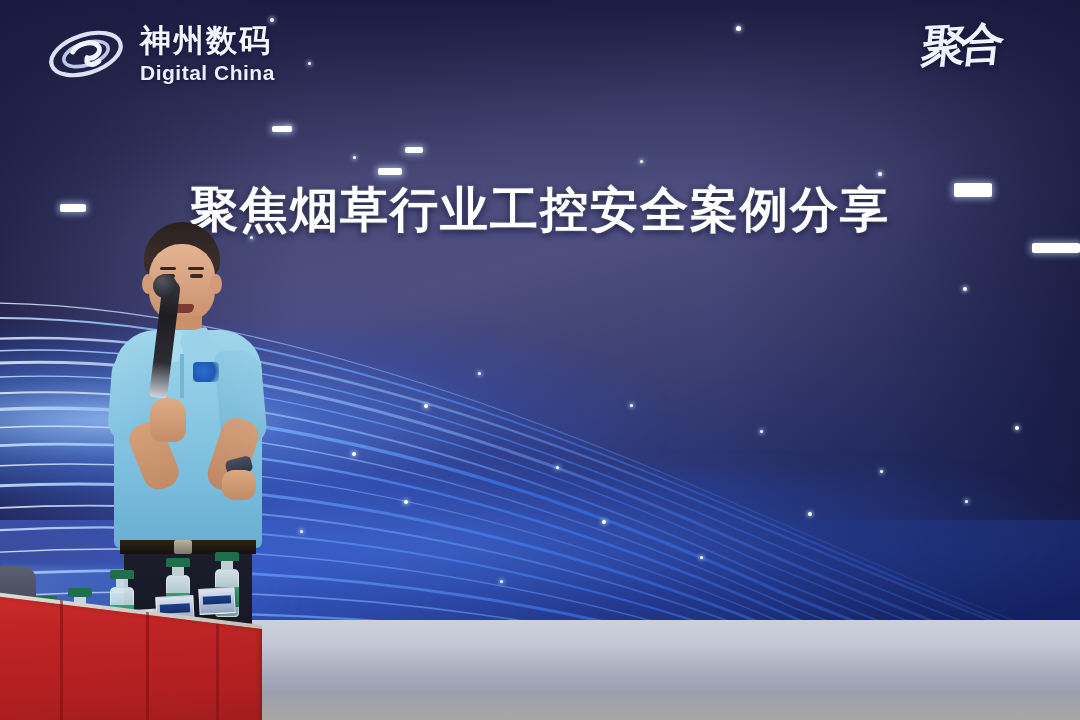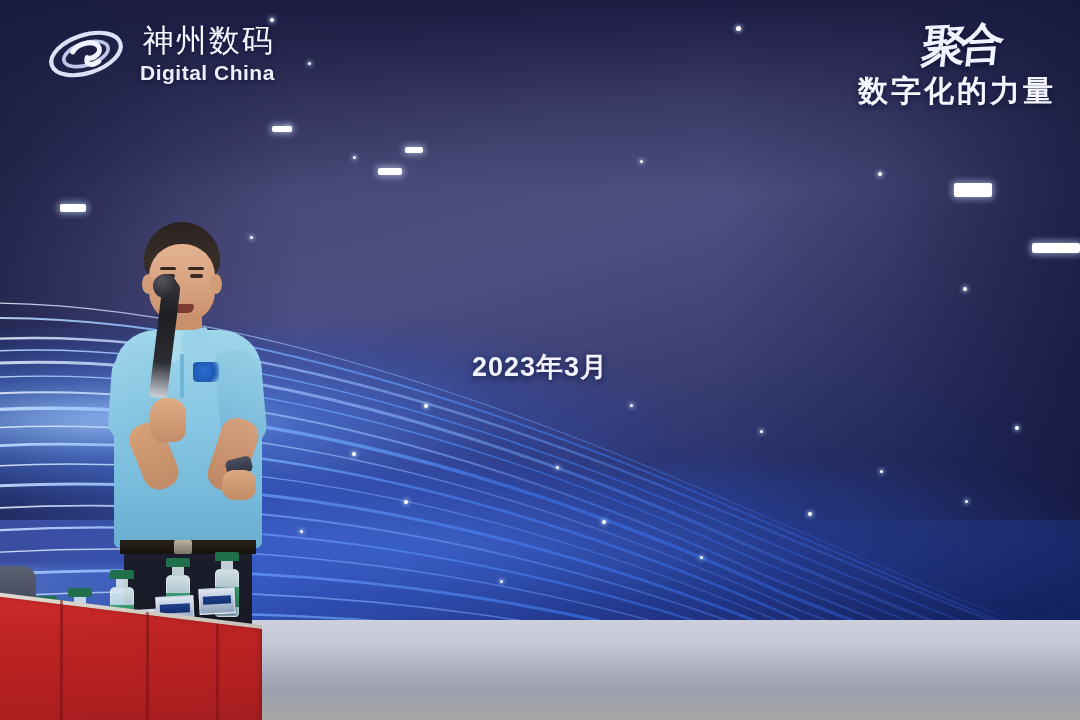--- a/index.html
+++ b/index.html
@@ -129,25 +129,24 @@
     position: absolute;
     left: 44px; top: 18px;
     display: flex;
     align-items: center;
     gap: 12px;
   }
   .brand-mark { width: 84px; height: 72px; }
   .brand-text { display: flex; flex-direction: column; line-height: 1; }
   .brand-cn {
     font-size: 31px;
-    font-weight: normal;
+    font-weight: bold;
     color: #f4f5ff;
     letter-spacing: 2px;
     text-shadow: 0 1px 4px rgba(10,12,45,0.7);
-    text-align: right;
   }
   .brand-en {
     font-size: 21px;
     font-weight: bold;
     color: #eceefb;
     letter-spacing: 0.5px;
     margin-top: 6px;
     text-shadow: 0 1px 4px rgba(10,12,45,0.7);
   }
 
@@ -447,24 +446,23 @@
       <div class="brand-text">
         <span class="brand-cn">神州数码</span>
         <span class="brand-en">Digital China</span>
       </div>
     </div>
 
     <div class="event-logo">
       <div>
         <span class="event-calli">聚合</span>
       </div>
-      <div class="event-sub">数字化的力量</div>
-    </div>
-
-    <div class="slide-date">2023年3月</div>
+    </div>
+
+    <div class="slide-title">聚焦烟草行业工控安全案例分享</div>
 
     <div class="reflect-strip"></div>
   </div>
 
   <div class="floor-edge"></div>
   <div class="stage-floor"></div>
 
   <div class="speaker">
     <div class="sp-pants"></div>
     <div class="sp-pants-seam"></div>

